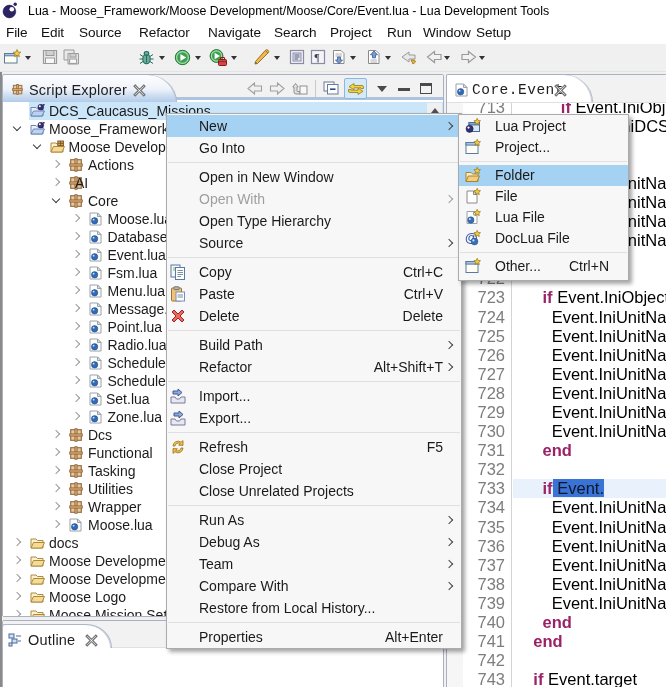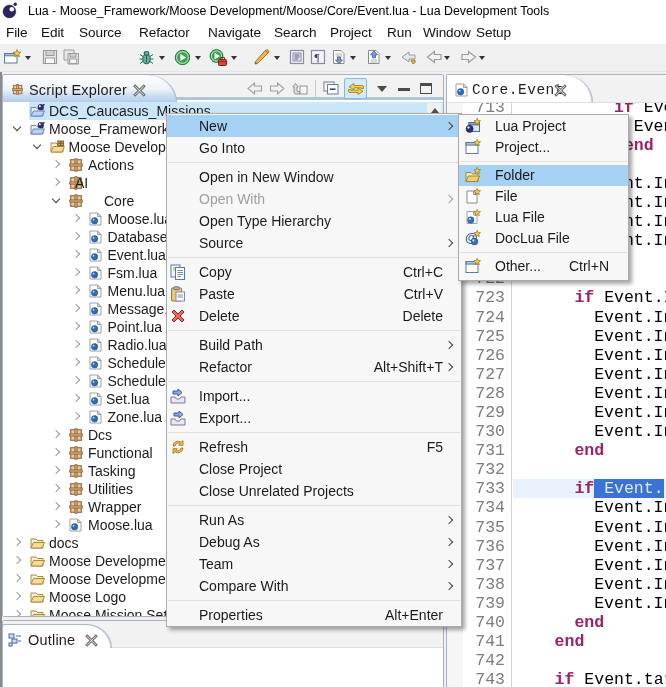--- a/index.html
+++ b/index.html
@@ -65,25 +65,25 @@
 #edp { position:absolute; left:446px; top:2px; width:220px; height:613px; background:#fff; border:1px solid #a8b0c2; border-right:none; border-bottom:none; border-radius:2px 0 0 0; }
 #edtab { width:146px; border-radius:2px 28px 0 0 / 2px 27px 0 0; }
 #edtab .ticon { left:8px; top:8px; }
 #edtab .ttxt { left:25px; letter-spacing:0.5px;font-family:Liberation Mono, monospace; }
 #edtab .tx { left:107px; }
 #edhead { height:28px; }
 #edbody { position:absolute; left:0; top:28px; width:219px; height:585px; background:#fff; overflow:hidden; }
 #annot { position:absolute; left:0; top:0; width:16px; height:585px; background:#f6f6f6; }
 #ruler { position:absolute; left:64px; top:0; width:1px; height:585px; background:#d4d4d4; }
 #codelines { position:absolute; left:0; top:-5.5px; width:219px; }
-.cl { position:relative; height:19.1px; font-family:Liberation Mono, monospace; font-size:16.5px; white-space:nowrap; }
+.cl { position:relative; height:19.1px; font-family:Liberation Sans, sans-serif; font-size:16.5px; white-space:nowrap; }
 .cl .no { position:absolute; left:20px; top:0; width:38px; text-align:right; color:#7d7d7d; line-height:19.1px; }
 .cl .tx { position:absolute; left:68px; top:0; line-height:19.1px; color:#000; }
 .k { color:#9b2168; font-weight:bold; }
-.sel { background:#3973d6; color:#e5e5e5; }
+.sel { background:#3973d6; color:#0f172a; }
 .curline { position:absolute; left:66px; right:-10px; top:0; height:19.1px; background:#e9f2fc; }
 
 
 #cmenu { position:absolute; left:166px; top:41px; width:296px; background:#f7f7f7; border:1px solid #ababab;
   box-shadow:3px 3px 4px rgba(0,0,0,0.35); z-index:50; padding-top:1px; }
 .mit { position:relative; height:22px; font-size:14px; color:#1a1a1a; }
 .mit.hl { background:#a5d2f3; }
 .mit.dis { color:#9f9f9f; }
 .mlbl { position:absolute; left:32px; top:3px; white-space:nowrap; }
 .msc { position:absolute; right:18px; top:3px; }
@@ -369,21 +369,21 @@
           </div>
 <div class="trow" style="top:90px">
             <span class="ch chv" style="left:50.0px"></span>
             <span class="tico" style="left:66.0px">
               <svg width="14" height="14" viewBox="0 0 14 14" style="">
                 <rect x="1.7" y="1.7" width="10.6" height="10.6" fill="#e7c8a0" stroke="#9a7044" stroke-width="1.2"></rect>
                 <rect x="5.9" y="0.7" width="2.2" height="12.6" fill="#d9ab72" stroke="#8a6036" stroke-width="0.8"></rect>
                 <rect x="0.7" y="5.9" width="12.6" height="2.2" fill="#d9ab72" stroke="#8a6036" stroke-width="0.8"></rect>
               </svg>
             </span>
-            <span class="tlbl" style="left:101px">Core</span>
+            <span class="tlbl" style="left:85.0px">Core</span>
           </div>
 <div class="trow" style="top:108px">
             <span class="ch chr" style="left:69.5px"></span>
             <span class="tico" style="left:85.5px">
               <svg width="13" height="14" viewBox="0 0 13 14" style="">
                 <path d="M1 1 L8.5 1 L12 4.5 L12 13 L1 13 Z" fill="#ffffff" stroke="#9aa2ac" stroke-width="1"></path>
                 <path d="M8.5 1 L8.5 4.5 L12 4.5 Z" fill="#e6ead2" stroke="#9aa2ac" stroke-width="1"></path>
                 <circle cx="5.6" cy="8.8" r="3.2" fill="#2e6cb8" stroke="#18407a" stroke-width="0.5"></circle>
                 <circle cx="4.6" cy="7.7" r="0.9" fill="#cfe2f8"></circle>
               </svg>
@@ -946,20 +946,23 @@
           <span class="ch mar"></span>
         </div>
 <div class="mit">
           <span class="mlbl">Team</span>
           <span class="ch mar"></span>
         </div>
 <div class="mit">
           <span class="mlbl">Compare With</span>
           <span class="ch mar"></span>
         </div>
+<div class="mit">
+          <span class="mlbl">Restore from Local History...</span>
+        </div>
 <div class="msep">
           <div></div>
         </div>
 <div class="mit">
           <span class="mlbl">Properties</span>
           <span class="msc">Alt+Enter</span>
         </div>
     </div>
     <div id="smenu">
 <div class="sit">

